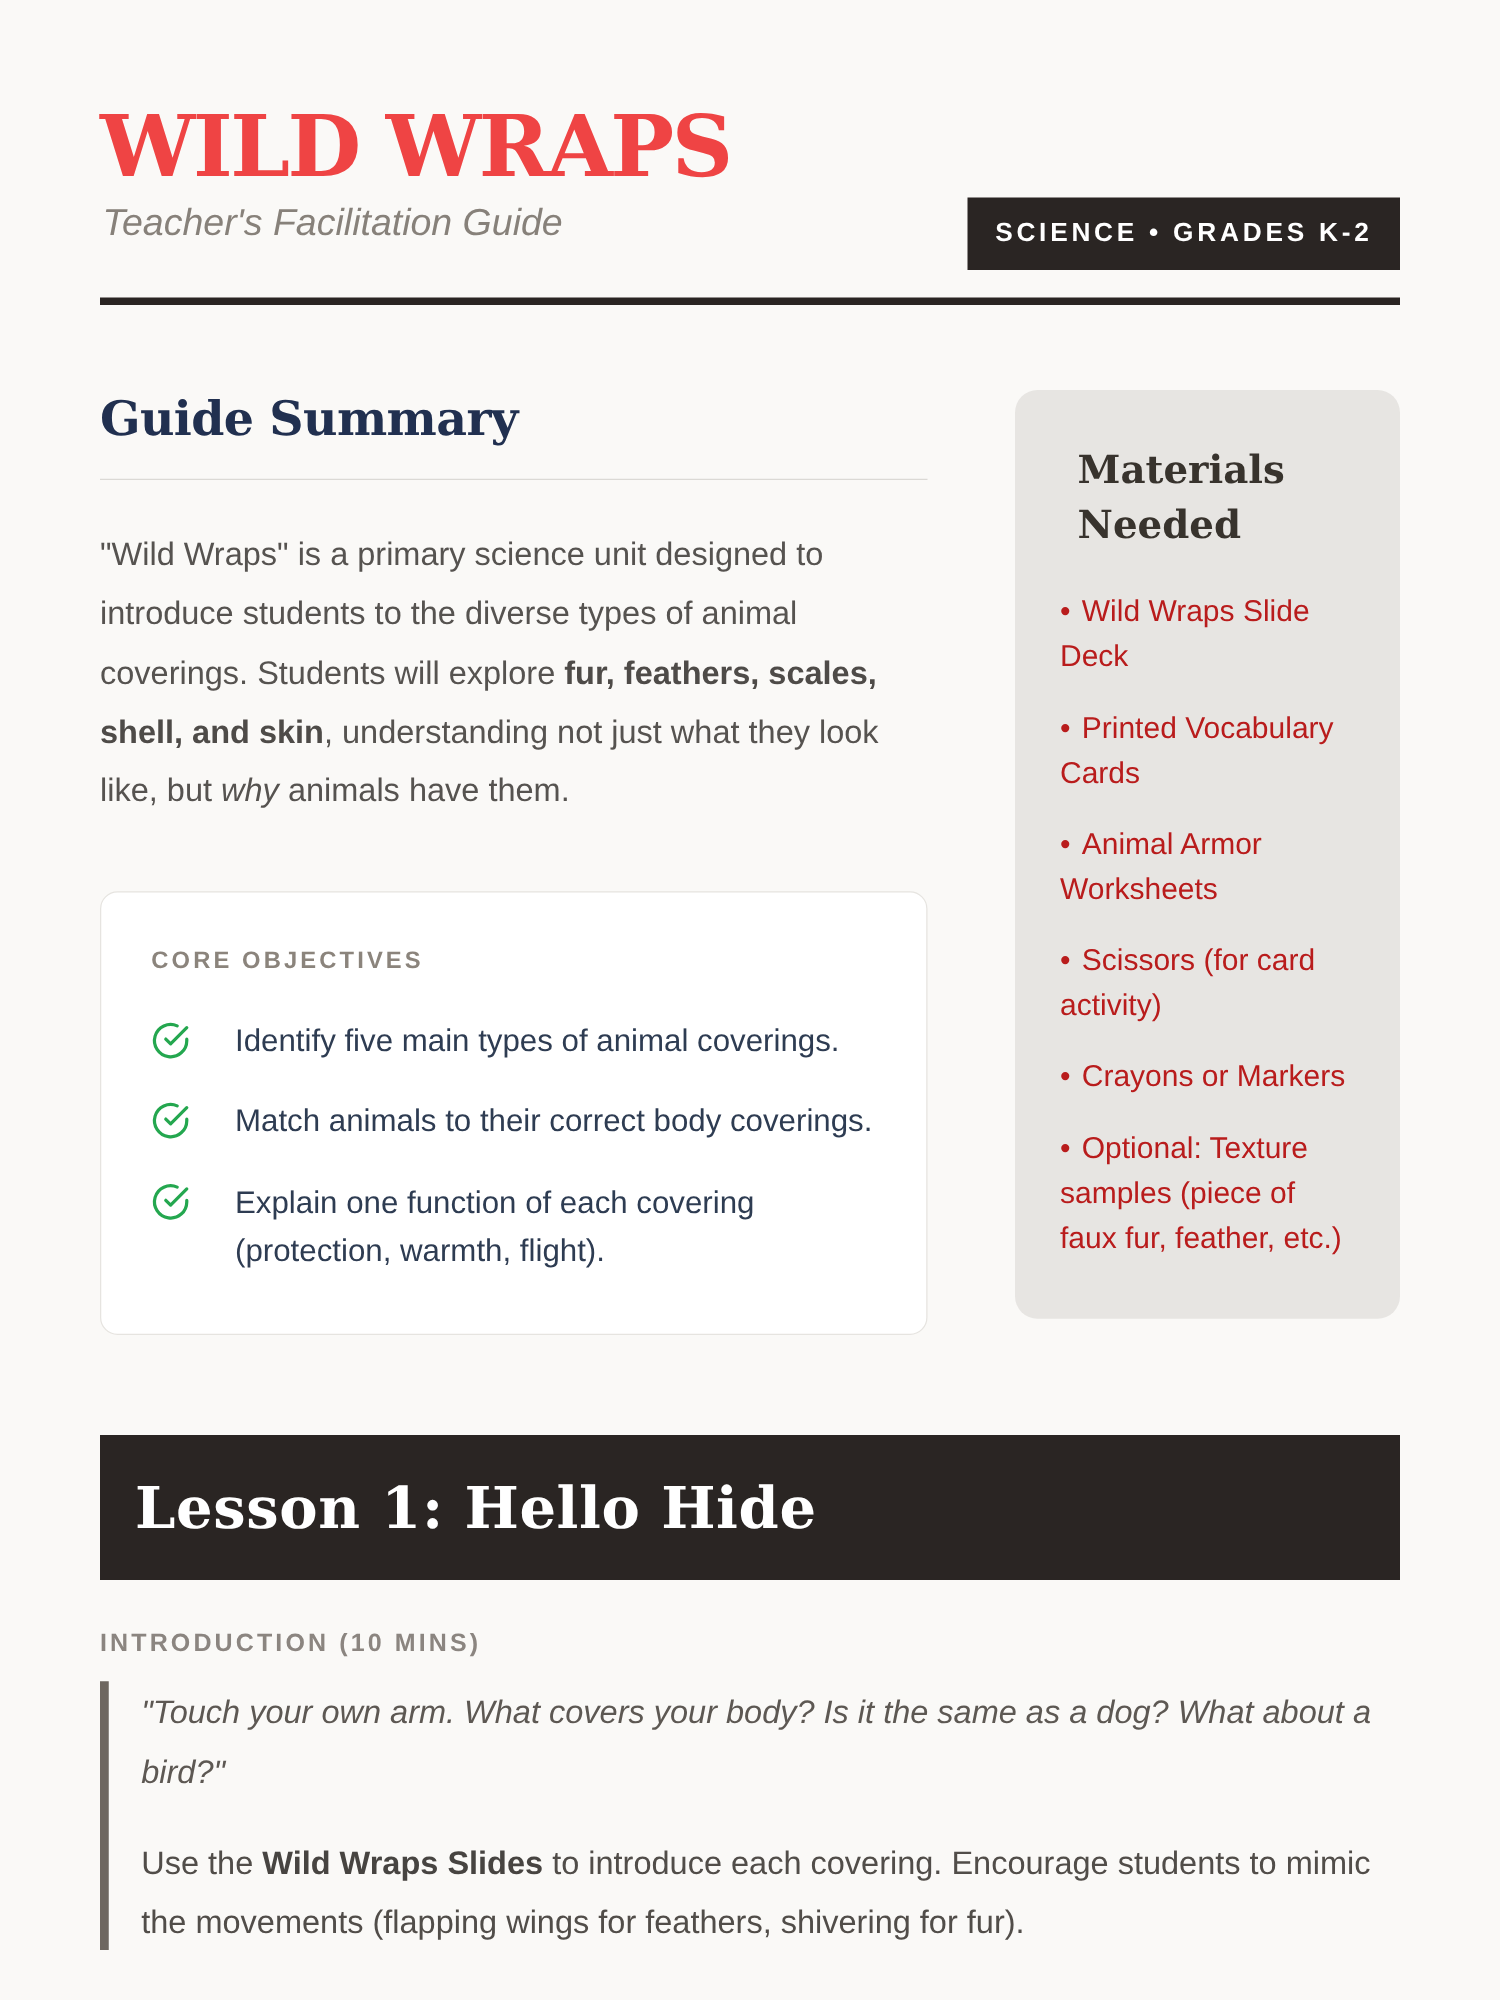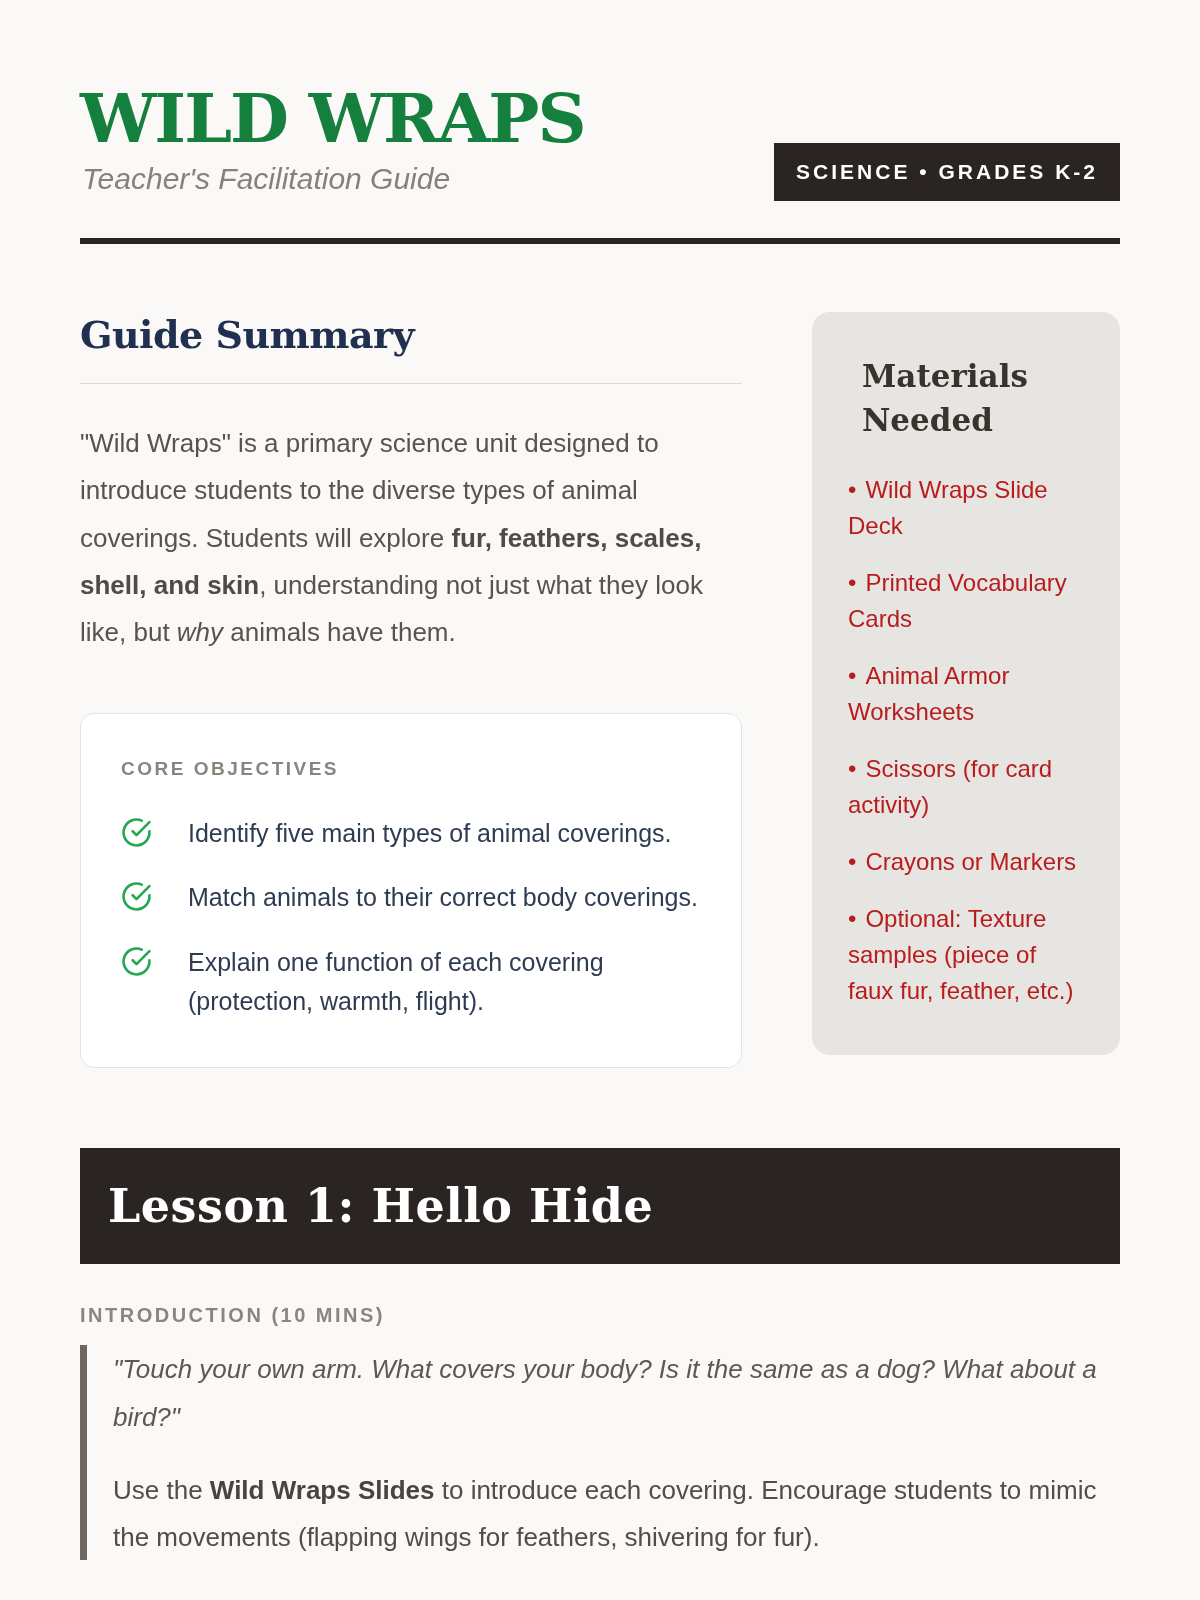--- a/index.html
+++ b/index.html
@@ -15,32 +15,32 @@
 
   
   .page-header { position: relative; padding-top: 84px; }
   .doc-title {
     margin: 0;
     font-family: "DejaVu Serif", serif;
     font-weight: 800;
     font-size: 68px;
     line-height: 1.0;
     letter-spacing: -2px;
-    color: #15803d;
+    color: #ef4444;
   }
   .doc-subtitle {
     margin: 10px 0 0 2px;
     font-size: 30px;
     font-style: italic;
     color: #87817a;
   }
   .subject-badge {
     position: absolute;
     right: 0;
-    top: 143px;
+    top: 158px;
     background: #2a2523;
     color: #ffffff;
     font-size: 21px;
     font-weight: bold;
     letter-spacing: 3px;
     padding: 17px 22px;
     white-space: nowrap;
   }
   .header-rule { height: 6px; background: #2a2523; margin-top: 42px; }
 

